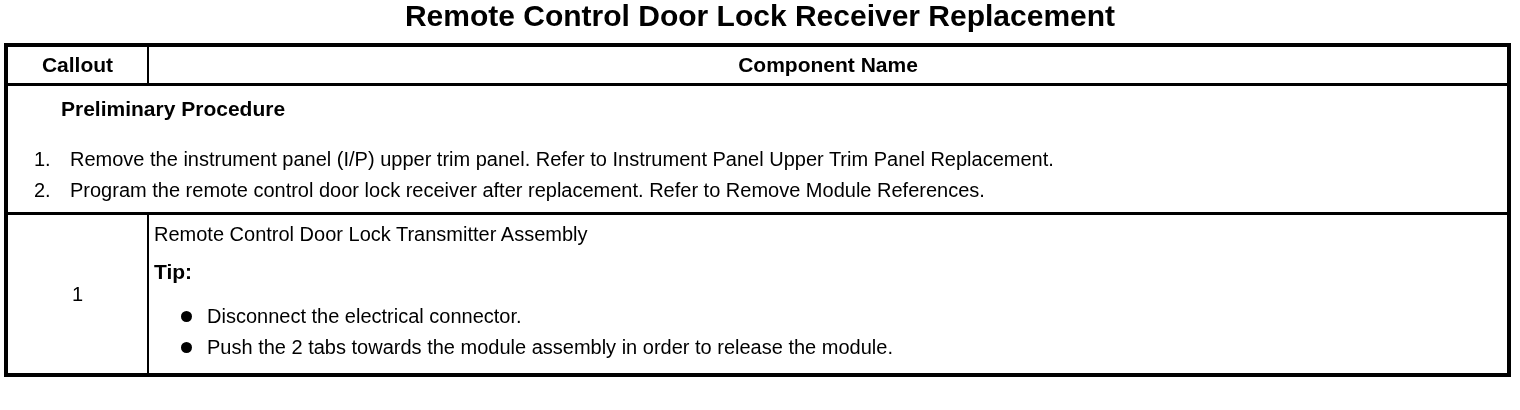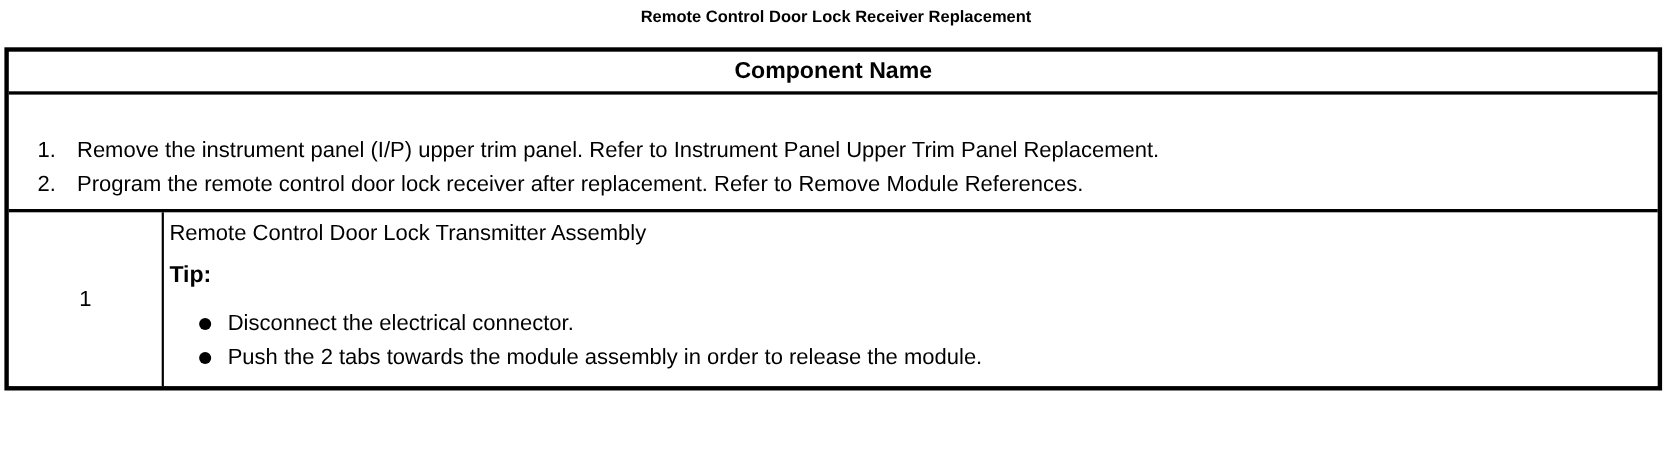--- a/index.html
+++ b/index.html
@@ -15,21 +15,21 @@
       font-family: "Liberation Sans", "DejaVu Sans", sans-serif;
       color: #000000;
       -webkit-font-smoothing: none;
     }
     .page-title {
       position: absolute;
       top: 3px;
       left: 0;
       width: 100%;
       text-align: center;
-      font-size: 15px;
+      font-size: 30px;
       font-weight: bold;
       line-height: 26px;
     }
     .doc-table {
       position: absolute;
       left: 4px;
       top: 43px;
       width: 1499px;
       border: 4px solid #000000;
       background: #ffffff;
@@ -130,24 +130,26 @@
 </head>
 <body>
 
 <div>
 
   <div class="page-title">Remote Control Door Lock Receiver Replacement</div>
 
   <div class="doc-table">
 
     <div class="header-row">
+      <div class="callout-col">Callout</div>
       <div class="name-col">Component Name</div>
     </div>
 
     <div class="prelim-row">
+      <div class="prelim-heading">Preliminary Procedure</div>
       <div class="step-list">
         <div class="step">
           <span class="step-number">1.</span>
           <span class="step-text">Remove the instrument panel (I/P) upper trim panel. Refer to Instrument Panel Upper Trim Panel Replacement.</span>
         </div>
         <div class="step">
           <span class="step-number">2.</span>
           <span class="step-text">Program the remote control door lock receiver after replacement. Refer to Remove Module References.</span>
         </div>
       </div>

